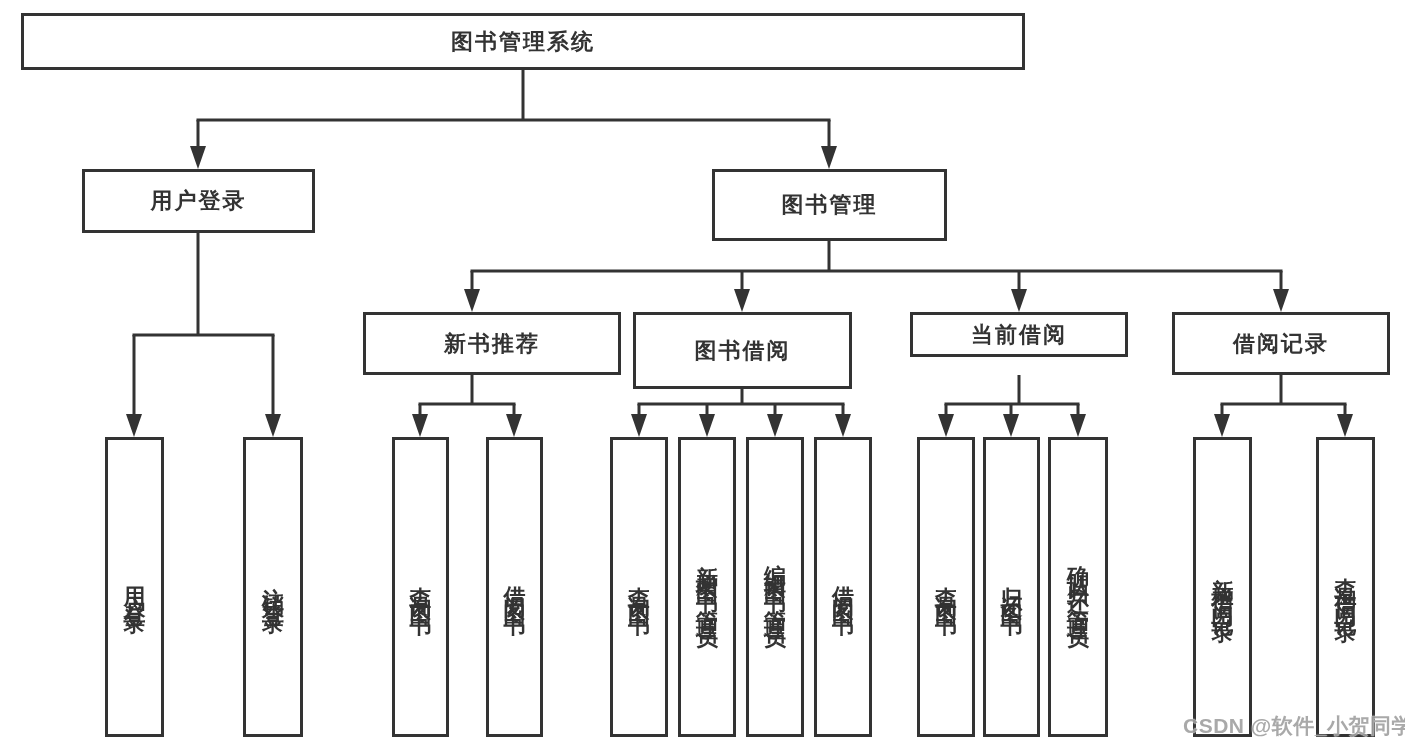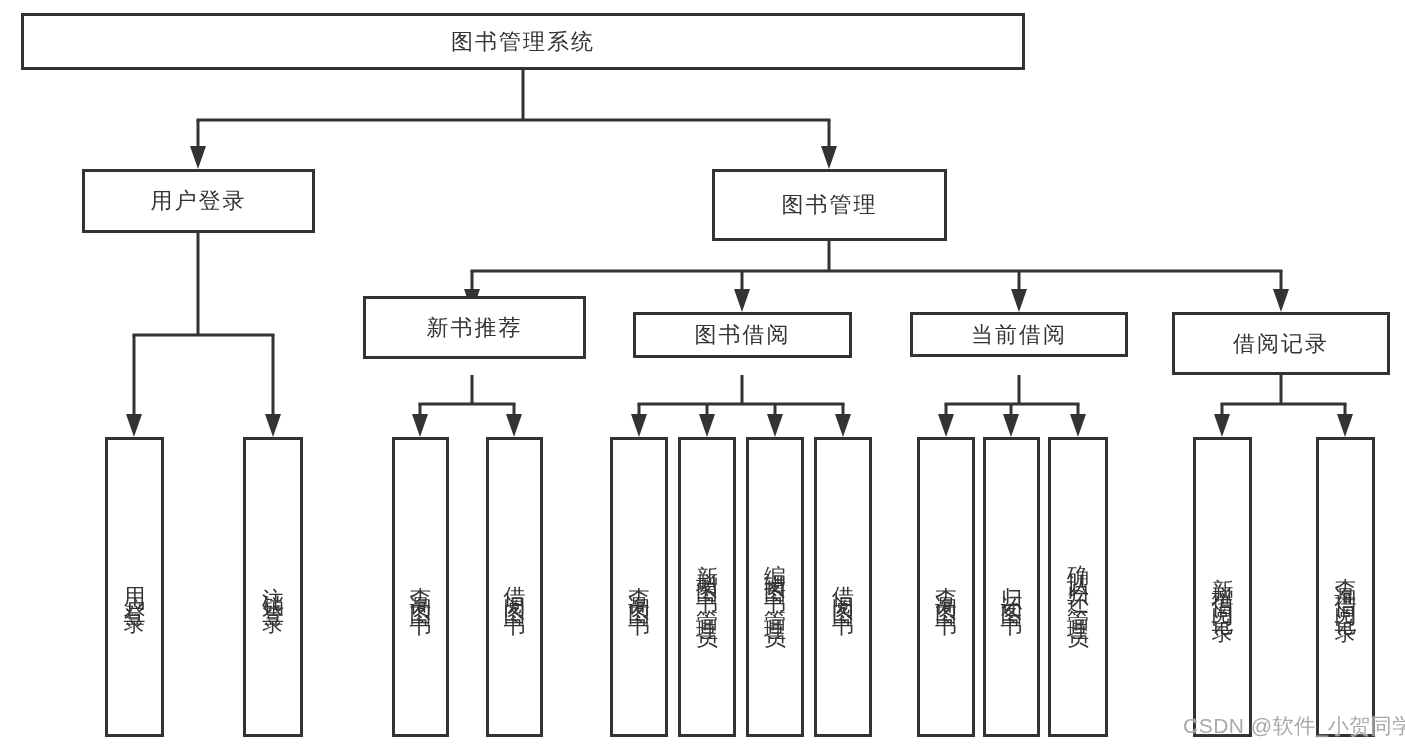--- a/index.html
+++ b/index.html
@@ -9,20 +9,21 @@
     --watermark:#a0a0a0;
   }
   html,body{margin:0;padding:0;background:var(--bg);}
   .canvas{
     position:relative;
     width:1405px;
     height:747px;
     background:var(--bg);
     font-family:"Liberation Sans", sans-serif;
     overflow:hidden;
+    font-weight:bold;
   }
   .connectors{
     position:absolute;
     left:0;top:0;
     width:1405px;height:747px;
     z-index:1;
   }
   .node{
     position:absolute;
     box-sizing:border-box;
@@ -116,22 +117,22 @@
       <polygon points="1214,414 1230,414 1222,437" fill="var(--line)"></polygon>
       <line x1="1345" y1="404" x2="1345" y2="419" stroke="var(--line)" stroke-width="3"></line>
       <polygon points="1337,414 1353,414 1345,437" fill="var(--line)"></polygon>
     </svg>
 
   <div class="node" style="left:21px;top:13px;width:1004px;height:57px">图书管理系统</div>
 
   <div class="node" style="left:82px;top:169px;width:233px;height:64px">用户登录</div>
   <div class="node" style="left:712px;top:169px;width:235px;height:72px">图书管理</div>
 
-  <div class="node" style="left:363px;top:296px;width:223px;height:63px">新书推荐</div>
-  <div class="node" style="left:633px;top:312px;width:219px;height:46px">图书借阅</div>
+  <div class="node" style="left:363px;top:312px;width:258px;height:63px">新书推荐</div>
+  <div class="node" style="left:633px;top:312px;width:219px;height:77px">图书借阅</div>
   <div class="node" style="left:910px;top:312px;width:218px;height:45px">当前借阅</div>
   <div class="node" style="left:1172px;top:312px;width:218px;height:63px">借阅记录</div>
 
   <div class="node leaf" style="left:105px;top:437px;width:59px;height:300px">用户登录</div>
   <div class="node leaf" style="left:243px;top:437px;width:60px;height:300px">注销登录</div>
 
   <div class="node leaf" style="left:392px;top:437px;width:57px;height:300px">查询图书</div>
   <div class="node leaf" style="left:486px;top:437px;width:57px;height:300px">借阅图书</div>
 
   <div class="node leaf" style="left:610px;top:437px;width:58px;height:300px">查询图书</div>

